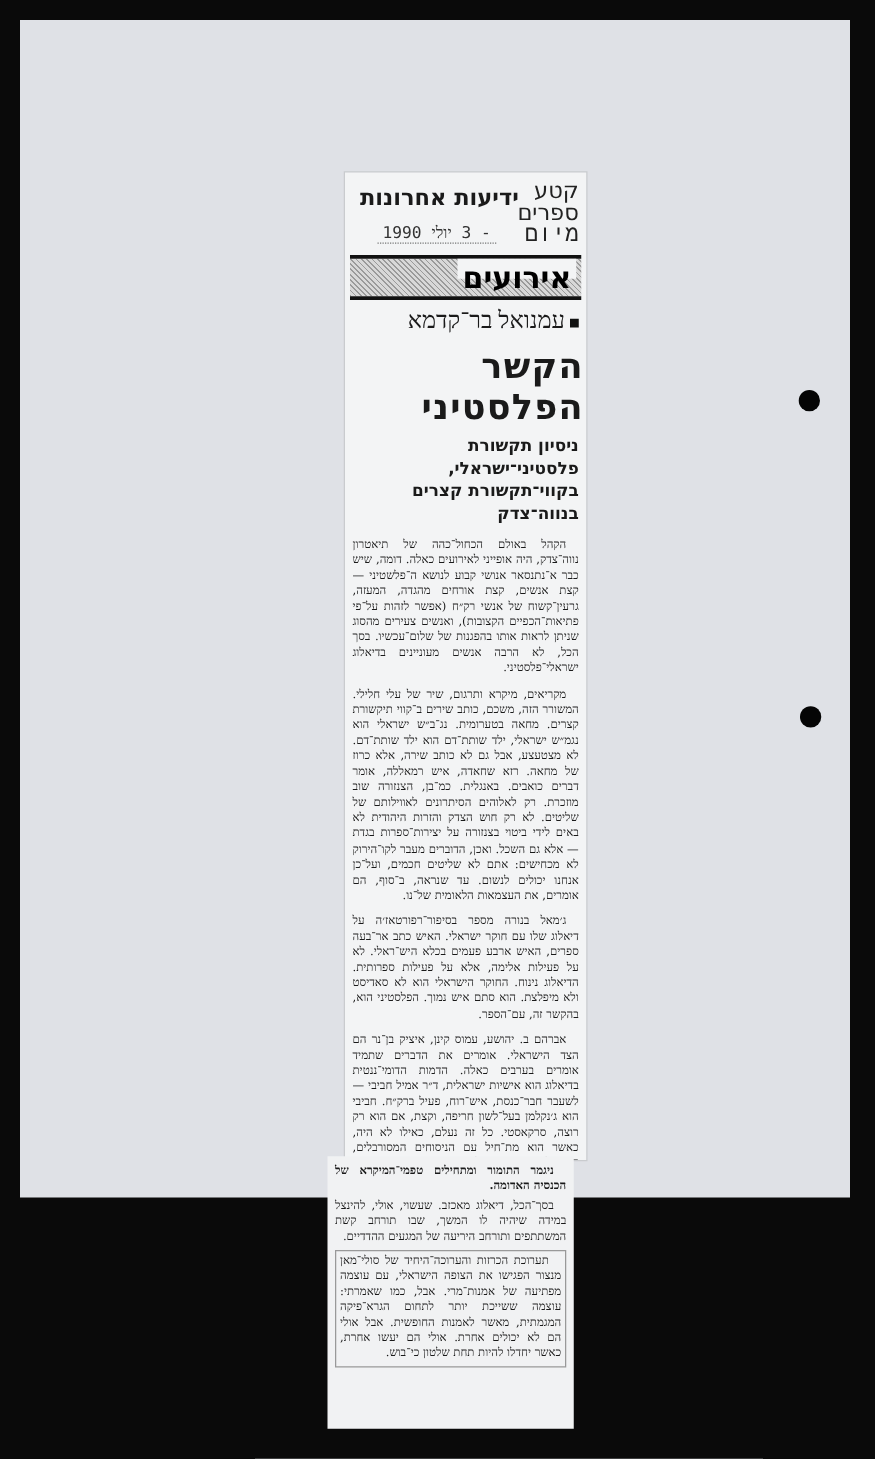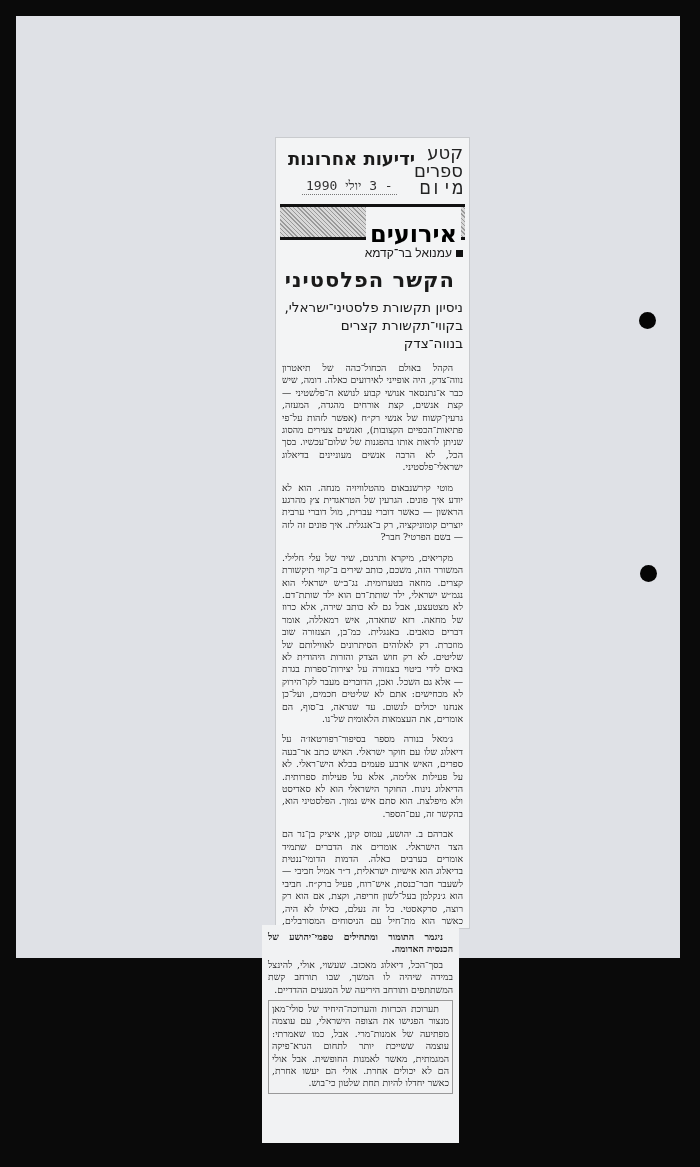--- a/index.html
+++ b/index.html
@@ -52,33 +52,34 @@
     }
     .section-bar {
       margin: 4px 4px 0 4px; height: 30px;
       border-top: 3px solid #111; border-bottom: 3px solid #111;
       background: repeating-linear-gradient(45deg, #9a9a9a 0 1px, #d8d8d8 1px 3px);
       position: relative;
     }
     .section-bar .tag {
       position: absolute; right: 4px; top: 0; height: 16px; line-height: 30px;
       font-family: "DejaVu Sans", sans-serif; font-weight: bold; font-size: 24px;
-      background: #f3f4f5; padding: 12px 4px; color: #000;
+      background: #f3f4f5; padding: 0 4px; color: #000;
     }
     .byline {
-      font-family: Liberation Sans, sans-serif; font-size: 12px; margin: 6px 6px 0 0;
+      font-family: Liberation Serif, serif; font-size: 19px; margin: 6px 6px 0 0;
     }
     .byline .sq { display: inline-block; width: 7px; height: 7px; background: #111; margin-left: 4px; }
     .headline {
-      font-family: "DejaVu Sans", sans-serif; font-weight: bold; font-size: 21px;
-      margin: 8px 14px 0 0; letter-spacing: 1px;
+      font-family: "DejaVu Sans", sans-serif; font-weight: bold; font-size: 28px;
+      margin: 8px 2px 0 0; letter-spacing: 1px;
     }
     .subhead {
       font-family: "DejaVu Sans", sans-serif; font-size: 13.5px; line-height: 18px;
       margin: 6px 6px 0 4px;
+      font-weight: bold;
     }
     .body {
       margin: 10px 6px 0 6px;
       font-size: 9.3px; line-height: 12.4px; text-align: justify;
     }
     .body p { margin: 0 0 8px 0; text-indent: 10px; }
     .clip2 .body { margin-top: 6px; }
     .clip2 .body p { margin: 0 0 3px 0; }
     .boxed {
       border: 1px solid #999; padding: 2px 3px 0 3px; margin-top: 4px;
@@ -107,28 +108,27 @@
 
   <div class="byline">
     <span class="sq"></span><span>עמנואל בר־קדמא</span>
   </div>
 
   <div class="headline">הקשר הפלסטיני</div>
   <div class="subhead">ניסיון תקשורת פלסטיני־ישראלי, בקווי־תקשורת קצרים בנווה־צדק</div>
 
   <div class="body">
     <p>הקהל באולם הכחול־כהה של תיאטרון נווה־צדק, היה אופייני לאירועים כאלה. דומה, שיש כבר א־נתנסאר אנושי קבוע לנושא ה־פלשטיני — קצת אנשים, קצת אורחים מהגדה, המעזה, גרעין־קשוח של אנשי רק״ח (אפשר לזהות על־פי פתיאות־הכפיים הקצובות), ואנשים צעירים מהסוג שניתן לראות אותו בהפגנות של שלום־עכשיו. בסך הכל, לא הרבה אנשים מעוניינים בדיאלוג ישראלי־פלסטיני.</p>
-    <p>מוטי קירשנבאום מהטלוויזיה מנחה. הוא לא יודע איך פונים. הגרעין של הטראגדית צץ מהרגע הראשון — כאשר דוברי עברית, מול דוברי ערבית יוצרים קומוניקציה, רק ב־אנגלית. איך פונים זה לזה — בשם הפרטי? חבר?</p>
     <p>מקריאים, מיקרא ותרגום, שיר של עלי חלילי. המשורר הזה, משכם, כותב שירים ב־קווי תיקשורת קצרים. מחאה בטערומית. נג־ב״ש ישראלי הוא נגמ״ש ישראלי, ילד שותת־דם הוא ילד שותת־דם. לא מצטעצע, אבל גם לא כותב שירה, אלא כרוז של מחאה. רזא שחאדה, איש רמאללה, אומר דברים כואבים. באנגלית. כמ־בן, הצנזורה שוב מוזכרת. רק לאלוהים הסיתרונים לאווילותם של שליטים. לא רק חוש הצדק והזרות היהודית לא באים לידי ביטוי בצנזורה על יצירות־ספרות בגדת — אלא גם השכל. ואכן, הדוברים מעבר לקו־הירוק לא מכחישים: אתם לא שליטים חכמים, ועל־כן אנחנו יכולים לנשום. עד שנראה, ב־סוף, הם אומרים, את העצמאות הלאומית של־נו.</p>
     <p>ג׳מאל בנורה מספר בסיפור־רפורטאז׳ה על דיאלוג שלו עם חוקר ישראלי. האיש כתב אר־בעה ספרים, האיש ארבע פעמים בכלא היש־ראלי. לא על פעילות אלימה, אלא על פעילות ספרותית. הדיאלוג נינוח. החוקר הישראלי הוא לא סאדיסט ולא מיפלצת. הוא סתם איש נמוך. הפלסטיני הוא, בהקשר זה, עם־הספר.</p>
     <p>אברהם ב. יהושע, עמוס קינן, איציק בן־נר הם הצד הישראלי. אומרים את הדברים שתמיד אומרים בערבים כאלה. הדמות הדומי־ננטית בדיאלוג הוא אישיות ישראלית, ד״ר אמיל חביבי — לשעבר חבר־כנסת, איש־רוח, פעיל ברק״ח. חביבי הוא ג׳נקלמן בעל־לשון חריפה, וקצת, אם הוא רק רוצה, סרקאסטי. כל זה נעלם, כאילו לא היה, כאשר הוא מת־חיל עם הניסוחים המסורבלים, השאבלוניים, הלקוחים מכתבי־הקודש הקומוניסטיים. יש להם, לחברית האלה, גבול קרוב מאוד. שבר</p>
   </div>
 </div>
 
 <div class="clip2">
   <div class="body">
-    <p style="font-weight:bold;">ניגמר התומור ומתחילים טפמי־יהושע של הכנסיה האדומה.</p>
+    <p style="font-weight:bold;">ניגמר התומור ומתחילים טפמי־המיקרא של הכנסיה האדומה.</p>
     <p>בסך־הכל, דיאלוג מאכזב. שעשוי, אולי, להינצל במידה שיהיה לו המשך, שבו תורחב קשת המשתתפים ותורחב היריעה של המגעים ההדדיים.</p>
     <div class="boxed">
       <p>תערוכת הכרזות והערוכה־היחיד של סולי־מאן מנצור הפגישו את הצופה הישראלי, עם עוצמה מפתיעה של אמנות־מרי. אבל, כמו שאמרתי: עוצמה ששייכת יותר לתחום הגרא־פיקה המגמתית, מאשר לאמנות החופשית. אבל אולי הם לא יכולים אחרת. אולי הם יעשו אחרת, כאשר יחדלו להיות תחת שלטון כי־בוש.</p>
     </div>
   </div>
 </div>
 
 </body></html>

